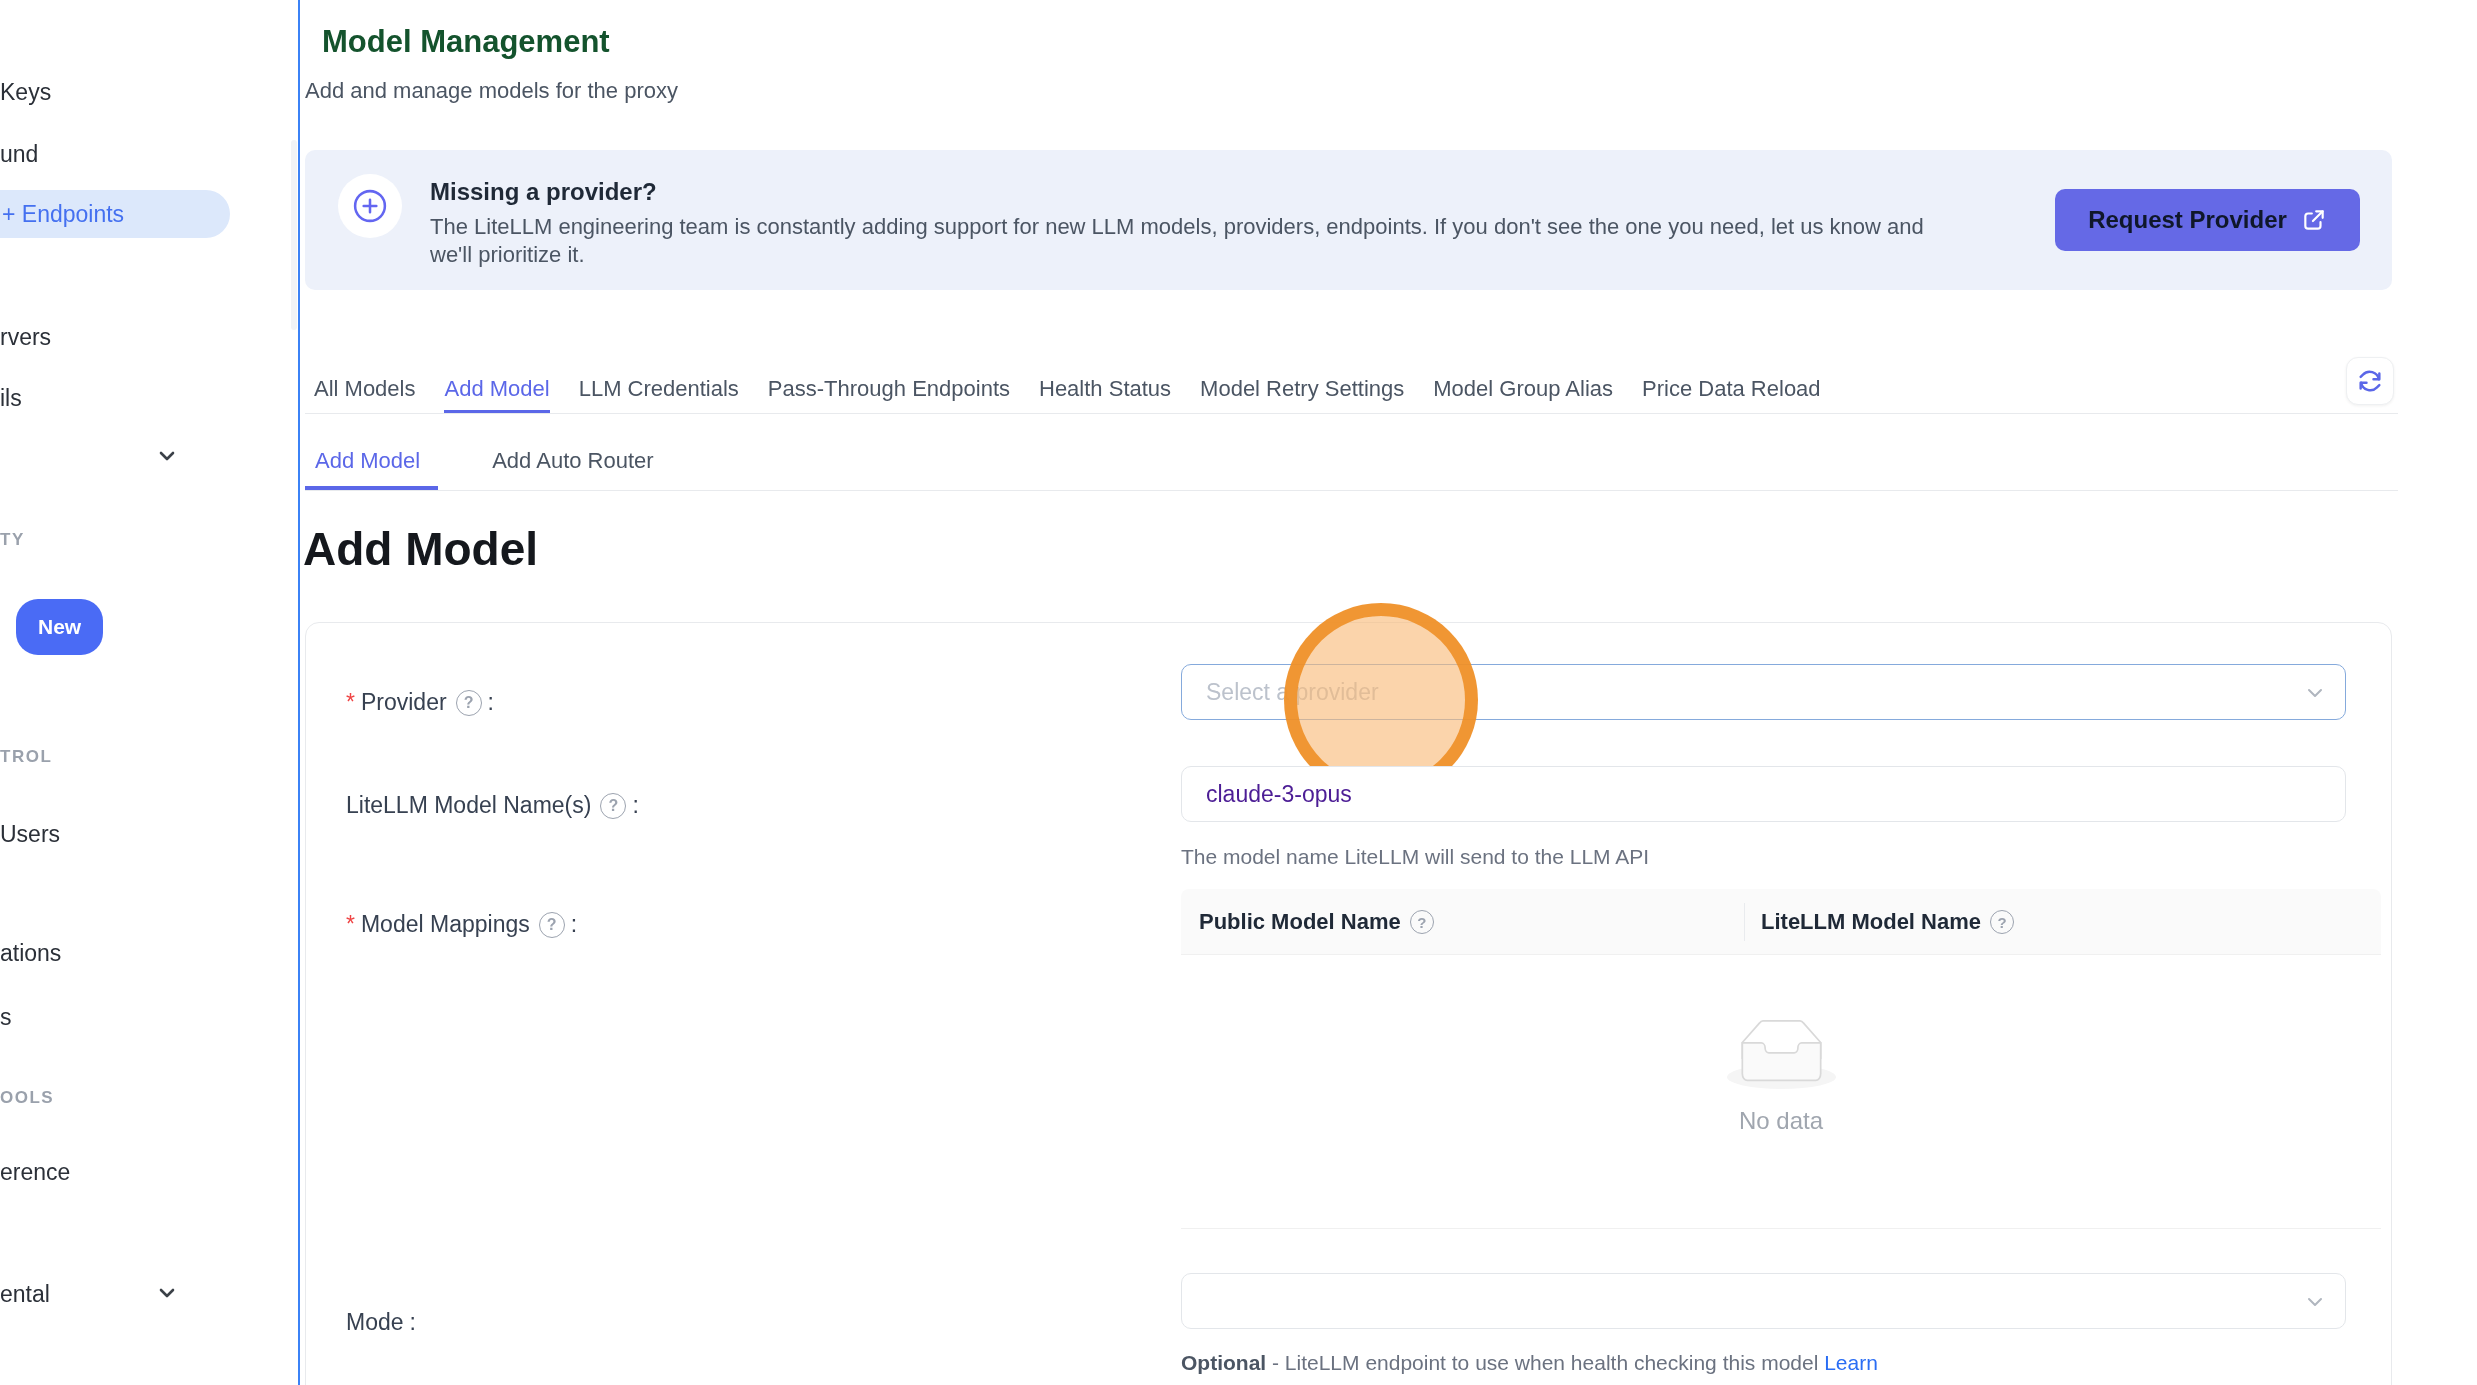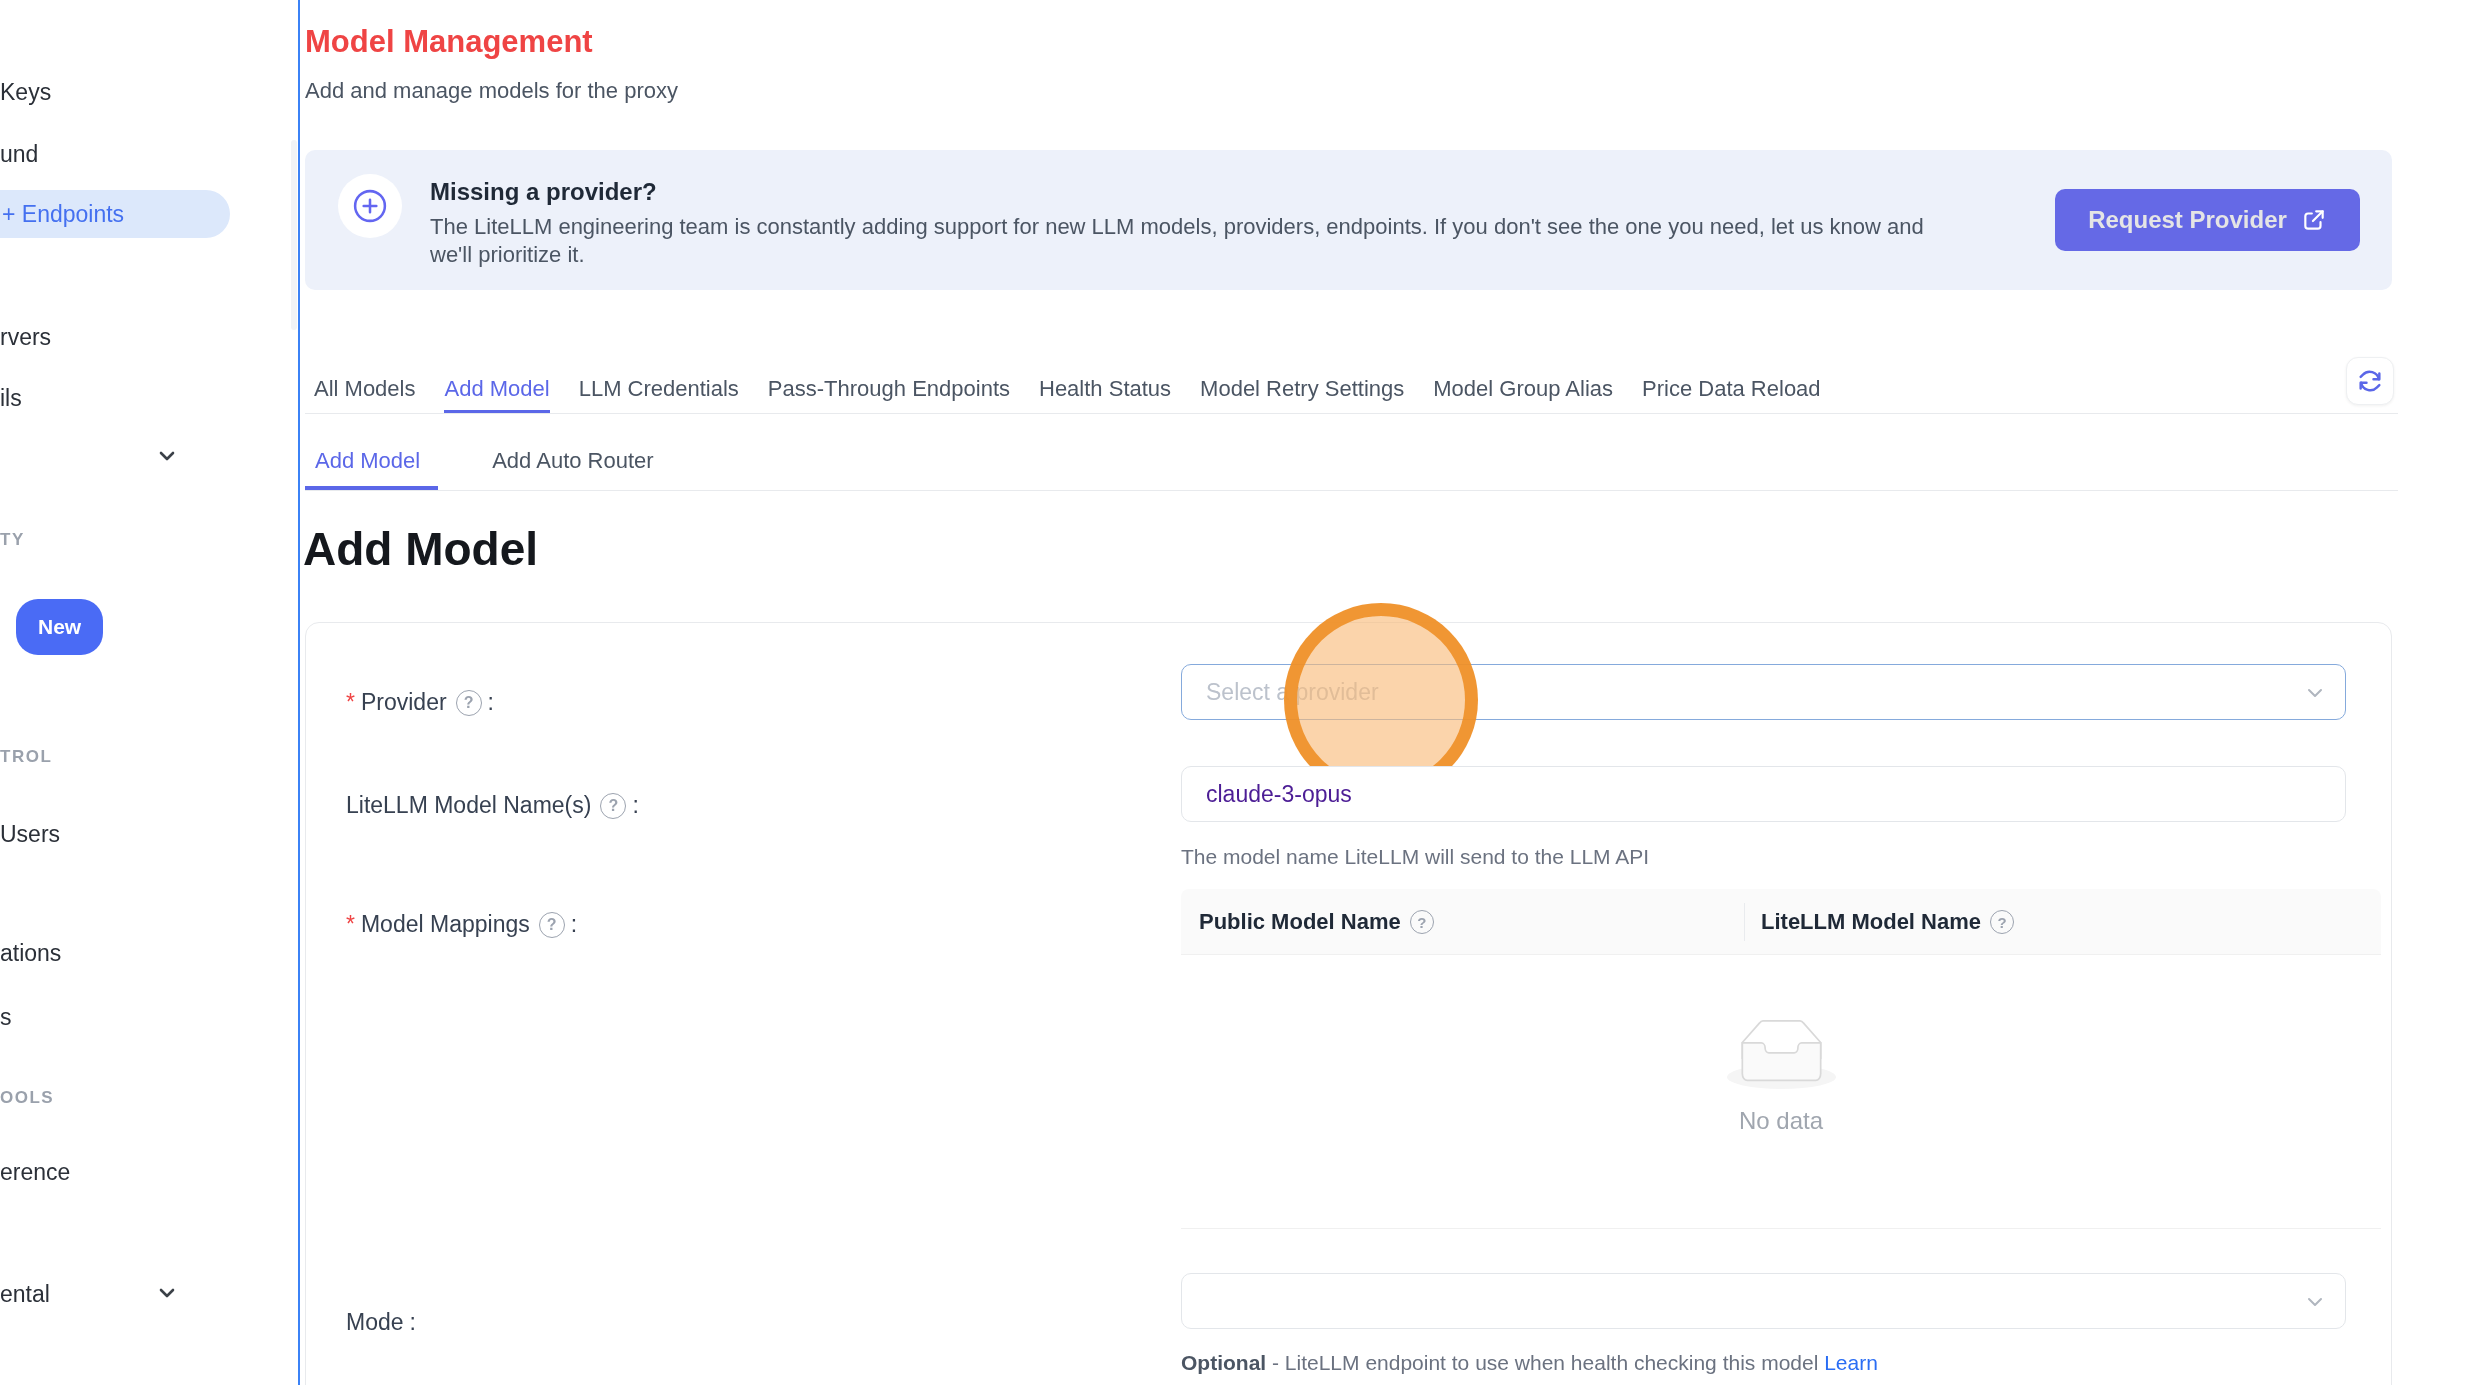--- a/index.html
+++ b/index.html
@@ -9,31 +9,31 @@
   .sidebar{position:absolute;left:0;top:0;width:298px;height:1385px;background:#fff;border-right:2px solid #3b82f6;}
   .snav{position:absolute;left:0;font-size:23px;color:#2b3038;font-weight:500;white-space:nowrap;line-height:28px;}
   .ssec{position:absolute;left:0;font-size:17px;color:#9aa1ac;font-weight:600;letter-spacing:1.5px;white-space:nowrap;}
   .spill{position:absolute;left:-22px;top:190px;width:228px;height:48px;background:#dce8fb;border-radius:26px;
          display:flex;align-items:center;padding-left:24px;color:#4470f0;font-size:23px;font-weight:500;white-space:nowrap;}
   .sbadge{position:absolute;left:16px;top:599px;height:40px;padding:8px 22px;background:#4a6bf5;border-radius:22px;
           color:#fff;font-size:21px;font-weight:700;display:flex;align-items:center;}
   .schev{position:absolute;width:24px;height:24px;}
   .sthumb{position:absolute;left:291px;top:140px;width:6px;height:190px;background:#f1f3f6;border-radius:3px;}
   
-  .pg-title{position:absolute;left:305px;top:24px;font-size:31px;font-weight:700;color:#ef4444;}
+  .pg-title{position:absolute;left:322px;top:24px;font-size:31px;font-weight:700;color:#14532d;}
   .pg-sub{position:absolute;left:305px;top:78px;font-size:22px;color:#4b5563;}
   
   .banner{position:absolute;left:305px;top:150px;width:2087px;height:140px;background:#edf1fa;border-radius:10px;}
   .banner-circle{position:absolute;left:33px;top:24px;width:64px;height:64px;background:#fff;border-radius:50%;
                  display:flex;align-items:center;justify-content:center;}
   .banner-title{position:absolute;left:125px;top:28px;font-size:24px;font-weight:700;color:#1f2937;}
   .banner-line1{position:absolute;left:125px;top:64px;font-size:22px;color:#4b5563;}
   .banner-line2{position:absolute;left:125px;top:92px;font-size:22px;color:#4b5563;}
   .req-btn{position:absolute;left:1750px;top:39px;width:305px;height:62px;background:#6569e6;border-radius:10px;
-           display:flex;align-items:center;justify-content:center;gap:14px;color:#e5e5e5;font-size:24px;font-weight:700;cursor:pointer;}
+           display:flex;align-items:center;justify-content:center;gap:14px;color:#0f172a;font-size:24px;font-weight:700;cursor:pointer;}
   
   .tabs{position:absolute;left:305px;top:368px;width:2093px;height:46px;border-bottom:1px solid #e8eaed;
         display:flex;gap:29px;padding-left:9px;box-sizing:border-box;}
   .tab{font-size:22px;color:#4b5563;line-height:42px;white-space:nowrap;cursor:pointer;}
   .tab.active{color:#5b67e8;box-shadow:inset 0 -3px 0 #5b67e8;}
   .refresh-btn{position:absolute;left:2346px;top:357px;width:46px;height:46px;background:#fff;border:1px solid #eef0f2;
                border-radius:12px;box-shadow:0 1px 3px rgba(0,0,0,0.06);display:flex;align-items:center;justify-content:center;cursor:pointer;}
   .subtabs{position:absolute;left:305px;top:436px;width:2093px;height:54px;border-bottom:1px solid #e8eaed;display:flex;}
   .subtab{font-size:22px;color:#4b5563;line-height:50px;padding:0 14px;white-space:nowrap;cursor:pointer;}
   .subtab.first{padding-left:10px;padding-right:18px;}

